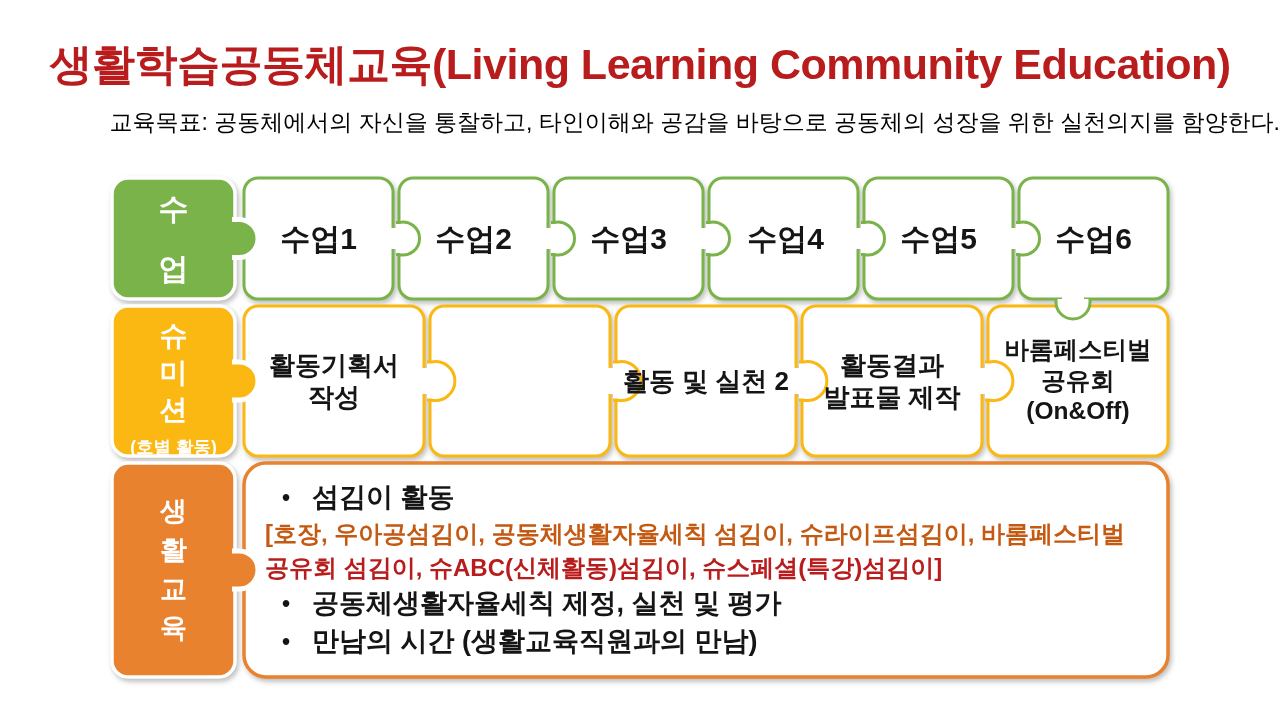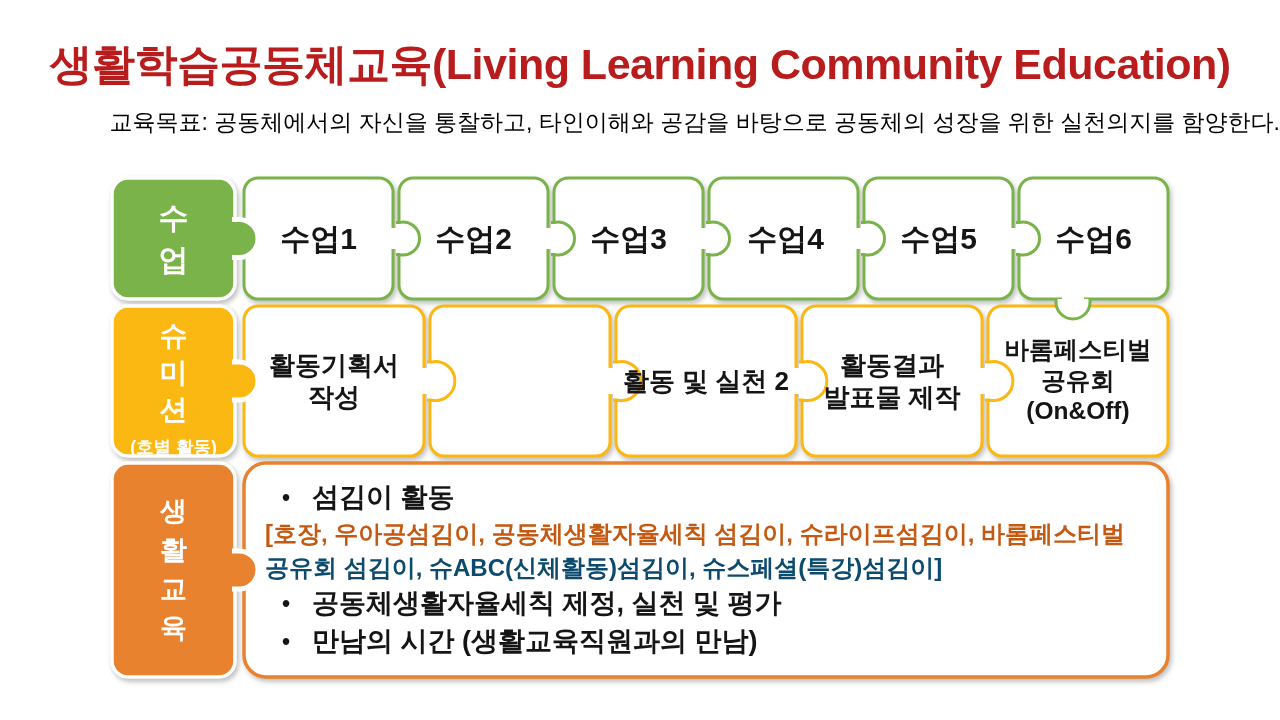--- a/index.html
+++ b/index.html
@@ -25,21 +25,21 @@
   }
   .r1{font-size:30px;}
   .r2{font-size:26px;}
   .r2s{font-size:24.5px;}
   
   .lbl{
     position:absolute;display:flex;flex-direction:column;align-items:center;justify-content:center;
     color:#fff;font-weight:700;text-align:center;
   }
   .vtext{display:inline-block;width:1.18em;word-break:break-all;white-space:normal;text-align:center;}
-  .v1{font-size:30px;line-height:42px;}
+  .v1{font-size:30px;line-height:60px;}
   .v2{font-size:28px;line-height:37px;}
   .v3{font-size:27px;line-height:39px;}
   .lblsub{font-size:17.5px;font-weight:700;margin-top:7px;white-space:nowrap;}
   
   #life-content{position:absolute;left:258px;top:479px;width:900px;}
   .bullet-line{display:flex;align-items:baseline;padding-left:24px;font-size:27px;font-weight:600;line-height:37px;color:#151515;}
   .bullet-line .dot{width:30px;font-size:23px;flex:0 0 30px;}
   .note{font-size:24px;font-weight:600;line-height:33.5px;margin-left:7px;}
   .note:first-of-type{margin-top:5px;}
 </style>
@@ -132,21 +132,21 @@
   <div class="lbl" style="left:112px;top:463px;width:123px;height:214px;">
     <span class="vtext v3">생활교육</span>
   </div>
 
   <div id="life-content">
     <div class="bullet-line">
       <span class="dot">•</span>
       <span>섬김이 활동</span>
     </div>
     <div class="note" id="note1" style="color: rgb(196, 89, 17);">[호장, 우아공섬김이, 공동체생활자율세칙 섬김이, 슈라이프섬김이, 바롬페스티벌</div>
-    <div class="note" id="note2" style="color: #0c4a6e;">공유회 섬김이, 슈ABC(신체활동)섬김이, 슈스페셜(특강)섬김이]</div>
+    <div class="note" id="note2" style="color: #b91c1c;">공유회 섬김이, 슈ABC(신체활동)섬김이, 슈스페셜(특강)섬김이]</div>
     <div class="bullet-line" style="margin-top:1px;">
       <span class="dot">•</span>
       <span>공동체생활자율세칙 제정, 실천 및 평가</span>
     </div>
     <div class="bullet-line">
       <span class="dot">•</span>
       <span>만남의 시간 (생활교육직원과의 만남)</span>
     </div>
   </div>
 

